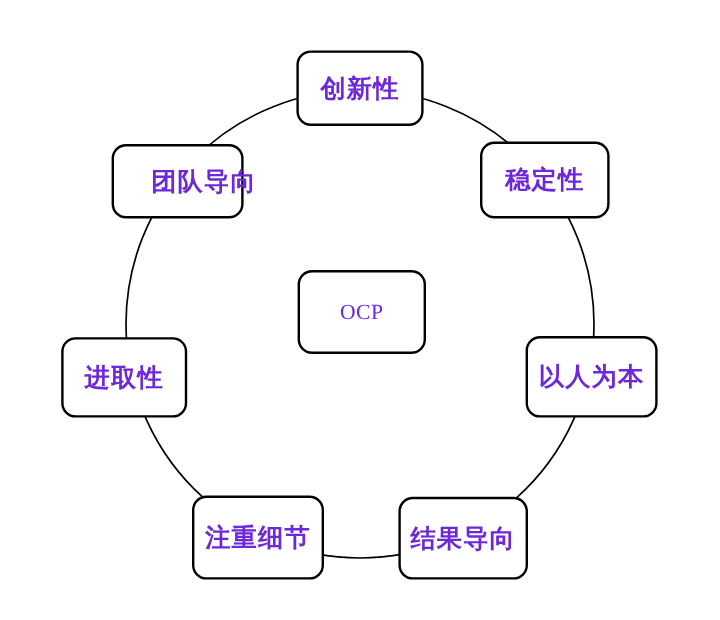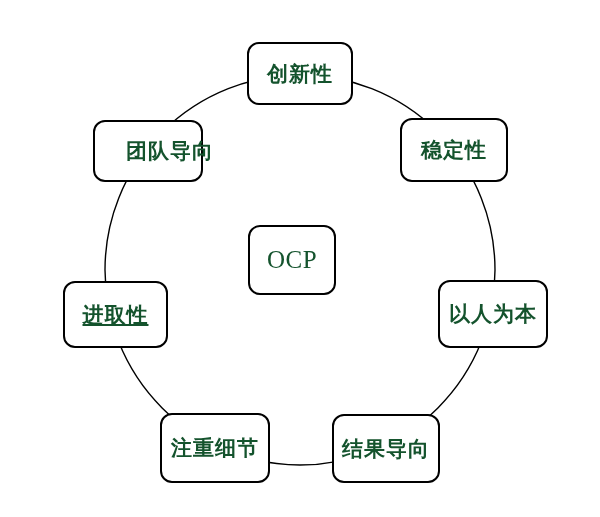--- a/index.html
+++ b/index.html
@@ -7,21 +7,21 @@
     padding: 0;
     background: #ffffff;
   }
   .canvas {
     position: relative;
     width: 600px;
     height: 517px;
     background: #ffffff;
     overflow: hidden;
     font-family: "Liberation Serif", "DejaVu Serif", serif;
-    color: #14532d;
+    color: #6d28d9;
   }
   .ring-svg {
     position: absolute;
     left: 0;
     top: 0;
   }
   .node {
     position: absolute;
     box-sizing: border-box;
     background: #ffffff;
@@ -31,28 +31,28 @@
     align-items: center;
     justify-content: center;
     font-weight: 700;
     font-size: 21px;
     letter-spacing: 1px;
     white-space: nowrap;
   }
   .node-top          { left: 247px; top: 42px;  width: 106px; height: 63px; }
   .node-upper-left   { left: 93px;  top: 120px; width: 110px; height: 62px; padding-left: 44px; }
   .node-upper-right  { left: 400px; top: 118px; width: 108px; height: 64px; font-family: Liberation Mono, monospace; }
-  .node-left         { left: 63px;  top: 281px; width: 105px; height: 67px; text-decoration: underline; }
+  .node-left         { left: 51px;  top: 281px; width: 105px; height: 67px; }
   .node-right        { left: 438px; top: 280px; width: 110px; height: 68px; }
   .node-bottom-left  { left: 160px; top: 413px; width: 110px; height: 70px; }
   .node-bottom-right { left: 332px; top: 414px; width: 108px; height: 69px; }
   .node-center {
-    left: 248px; top: 225px; width: 88px; height: 70px;
+    left: 248px; top: 225px; width: 107px; height: 70px;
     font-weight: 400;
-    font-size: 25px;
+    font-size: 18px;
     letter-spacing: 0.5px;
   }
 </style>
 </head>
 <body>
 
 <div class="canvas">
 
   <svg class="ring-svg" width="600" height="517" viewBox="0 0 600 517" aria-hidden="true">
     <circle cx="300" cy="270" r="195" fill="none" stroke="#000000" stroke-width="1.4"></circle>

